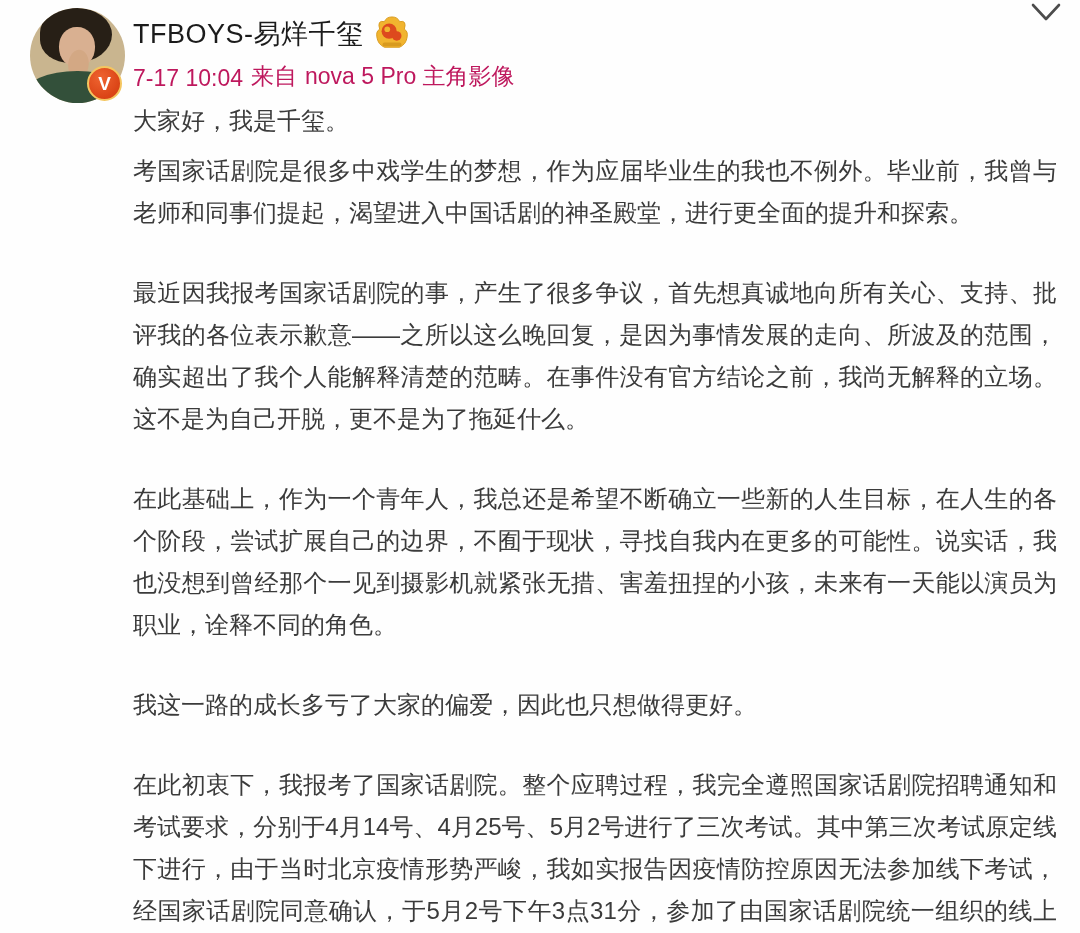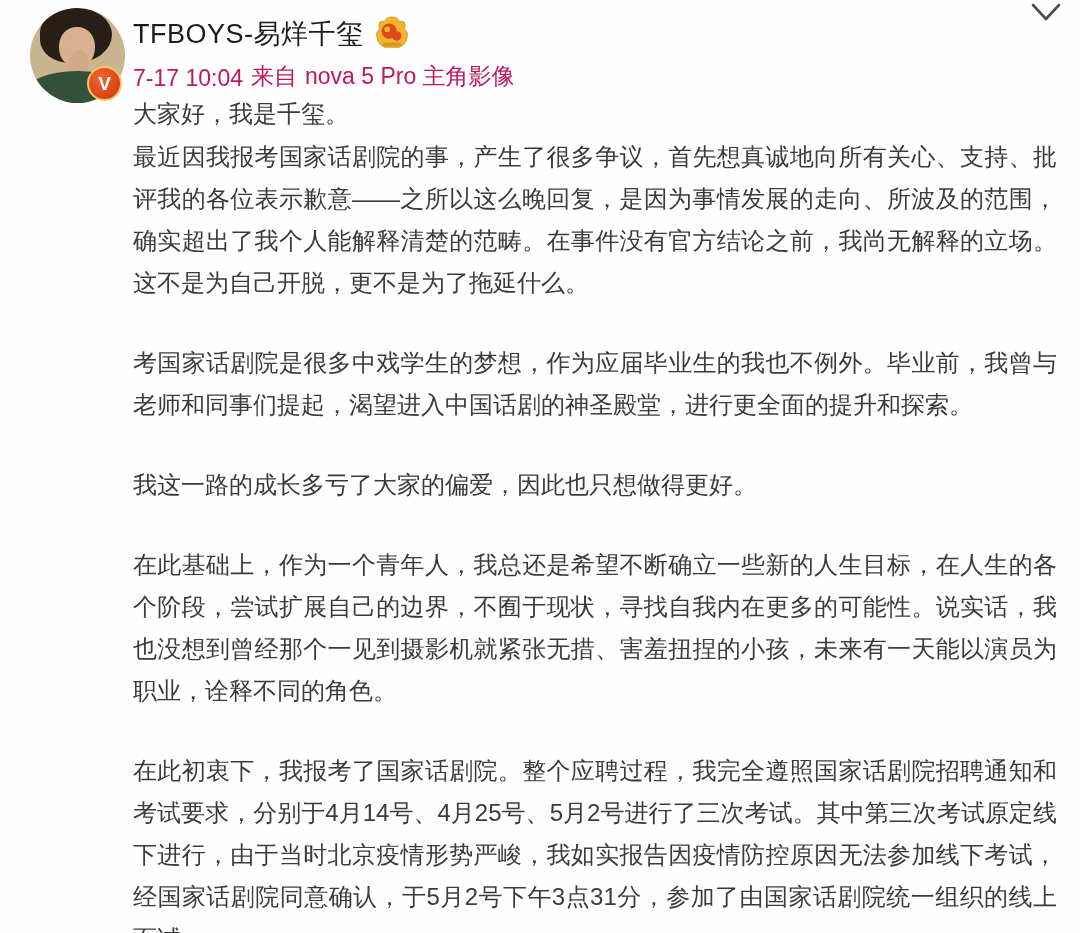--- a/index.html
+++ b/index.html
@@ -99,21 +99,21 @@
   .post-body {
     position: absolute;
     left: 133px; top: 92px;
     width: 924px;
     font-size: 24px;
     line-height: 42px;
     color: #3b3b3b;
     text-align: justify;
     text-justify: inter-ideograph;
   }
-  .post-body p { margin: 1px 0 38px 0; }
+  .post-body p { margin: 8px 0 38px 0; }
   .post-body p.no-gap { margin-bottom: 0; }
   .post-body p:last-child { margin-bottom: 0; }
 </style>
 </head>
 <body>
 
 <div class="page">
 
   <div class="avatar">
     <div class="hair"></div>
@@ -139,20 +139,20 @@
     <span>来自</span>
     <span>nova 5 Pro 主角影像</span>
   </div>
 
   <svg class="chevron" viewBox="0 0 32 24">
     <polyline points="3,4 16,18 29,4" fill="none" stroke="#4c4c4c" stroke-width="2.6" stroke-linecap="round" stroke-linejoin="round"></polyline>
   </svg>
 
   <div class="post-body">
     <p class="no-gap">大家好，我是千玺。</p>
+    <p>考国家话剧院是很多中戏学生的梦想，作为应届毕业生的我也不例外。毕业前，我曾与老师和同事们提起，渴望进入中国话剧的神圣殿堂，进行更全面的提升和探索。</p>
     <p>最近因我报考国家话剧院的事，产生了很多争议，首先想真诚地向所有关心、支持、批评我的各位表示歉意——之所以这么晚回复，是因为事情发展的走向、所波及的范围，确实超出了我个人能解释清楚的范畴。在事件没有官方结论之前，我尚无解释的立场。这不是为自己开脱，更不是为了拖延什么。</p>
-    <p>考国家话剧院是很多中戏学生的梦想，作为应届毕业生的我也不例外。毕业前，我曾与老师和同事们提起，渴望进入中国话剧的神圣殿堂，进行更全面的提升和探索。</p>
+    <p>在此基础上，作为一个青年人，我总还是希望不断确立一些新的人生目标，在人生的各个阶段，尝试扩展自己的边界，不囿于现状，寻找自我内在更多的可能性。说实话，我也没想到曾经那个一见到摄影机就紧张无措、害羞扭捏的小孩，未来有一天能以演员为职业，诠释不同的角色。</p>
     <p>我这一路的成长多亏了大家的偏爱，因此也只想做得更好。</p>
-    <p>在此基础上，作为一个青年人，我总还是希望不断确立一些新的人生目标，在人生的各个阶段，尝试扩展自己的边界，不囿于现状，寻找自我内在更多的可能性。说实话，我也没想到曾经那个一见到摄影机就紧张无措、害羞扭捏的小孩，未来有一天能以演员为职业，诠释不同的角色。</p>
     <p>在此初衷下，我报考了国家话剧院。整个应聘过程，我完全遵照国家话剧院招聘通知和考试要求，分别于4月14号、4月25号、5月2号进行了三次考试。其中第三次考试原定线下进行，由于当时北京疫情形势严峻，我如实报告因疫情防控原因无法参加线下考试，经国家话剧院同意确认，于5月2号下午3点31分，参加了由国家话剧院统一组织的线上面试。</p>
   </div>
 
 </div>
 
 </body></html>

